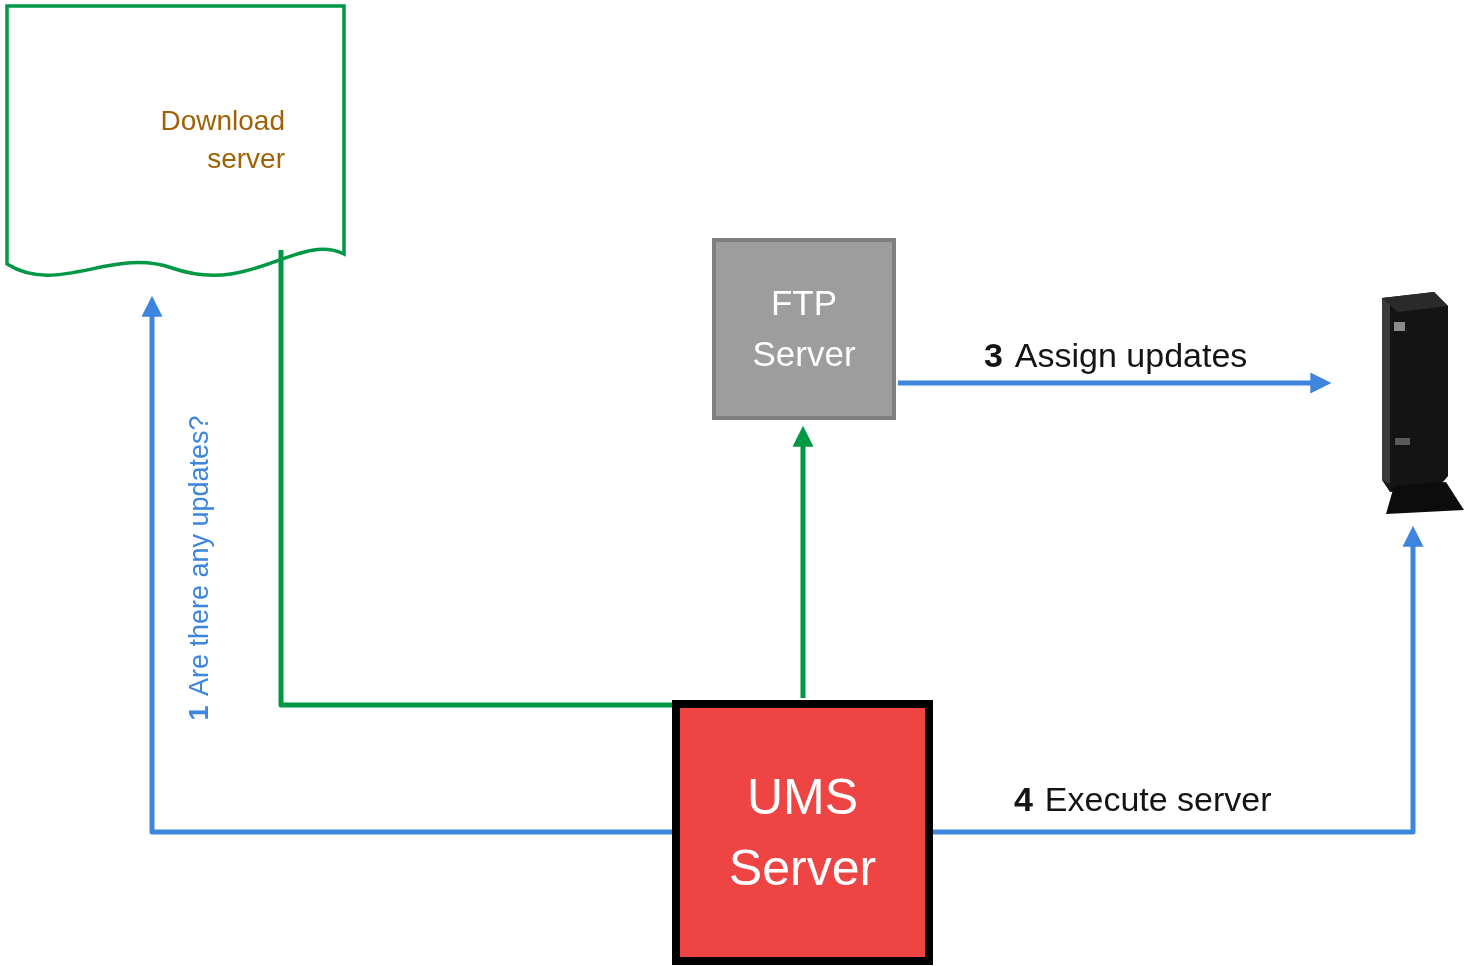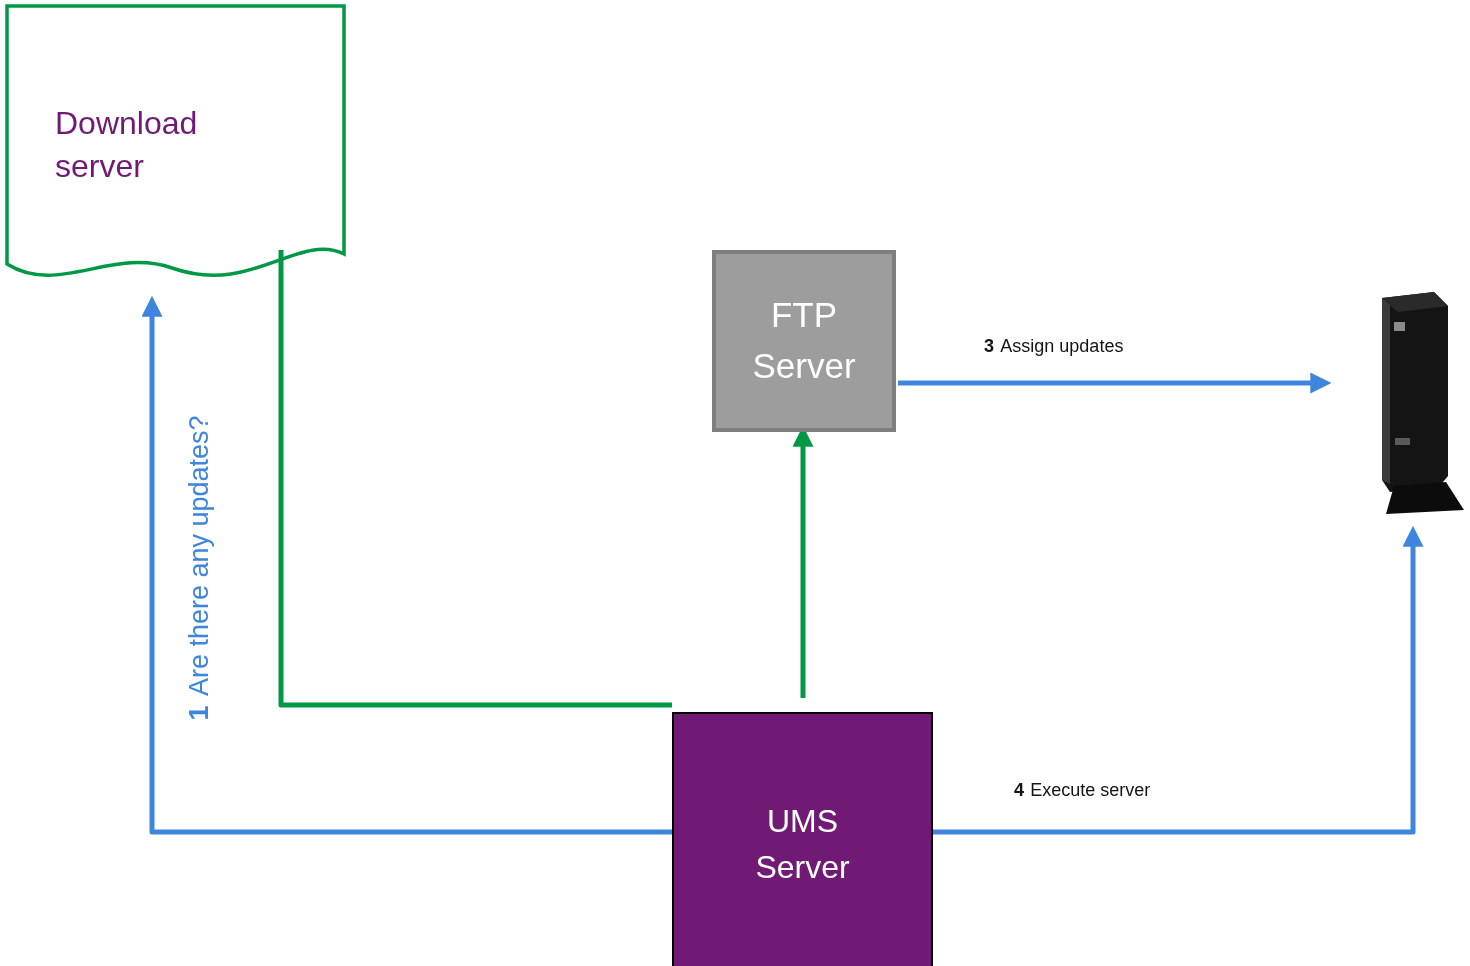--- a/index.html
+++ b/index.html
@@ -3,38 +3,38 @@
 <meta charset="utf-8">
 <style>
   html,body{margin:0;padding:0;background:#fff;}
   .canvas{
     position:relative;width:1470px;height:966px;background:#ffffff;
     font-family:"Liberation Sans",sans-serif;overflow:hidden;
   }
   .connectors{position:absolute;left:0;top:0;}
   .node-box{
     position:absolute;display:flex;flex-direction:column;justify-content:center;
-    align-items:center;color:#ffffff;text-align:center;box-sizing:border-box;margin-top:12px;
+    align-items:center;color:#ffffff;text-align:center;box-sizing:border-box;
   }
   .ftp-box{
     left:712px;top:238px;width:184px;height:182px;
     background:#9d9d9d;border:4px solid #7e7e7e;
     font-size:35px;line-height:1.45;
   }
   .ums-box{
     left:672px;top:700px;width:261px;height:265px;
-    background:#701a75;border:2px solid #000000;
-    font-size:32px;line-height:1.42;
+    background:#ef4444;border:8px solid #000000;
+    font-size:50px;line-height:1.42;
   }
   .doc-label{
-    position:absolute;left:55px;top:102px;width:230px;text-align:left;
-    color:#701a75;font-size:32px;line-height:1.35;
+    position:absolute;left:55px;top:102px;width:230px;text-align:right;
+    color:#a16207;font-size:28px;line-height:1.35;
   }
   .step-label{
-    position:absolute;color:#141414;font-size:18px;white-space:nowrap;
+    position:absolute;color:#141414;font-size:34px;white-space:nowrap;
   }
   .step-label b{margin-right:.35em;}
   .step-1{
     position:absolute;left:199px;top:568px;
     transform:translate(-50%,-50%) rotate(-90deg);
     white-space:nowrap;color:#3d85dd;font-size:27px;
   }
   .step-1 b{margin-right:.35em;}
   .step-2{left:314px;top:632px;}
   .step-3{left:984px;top:336px;}

